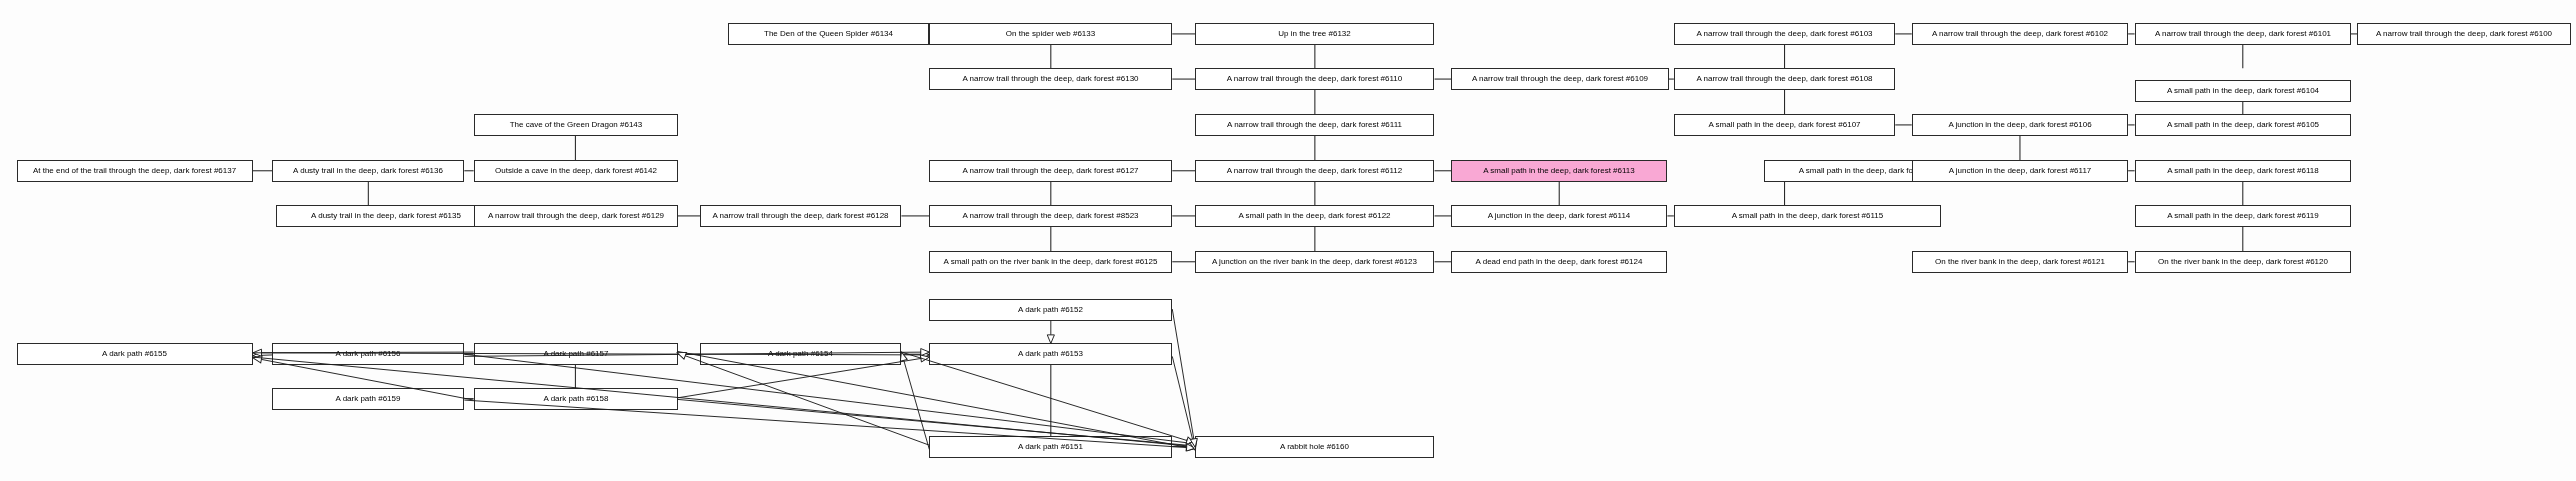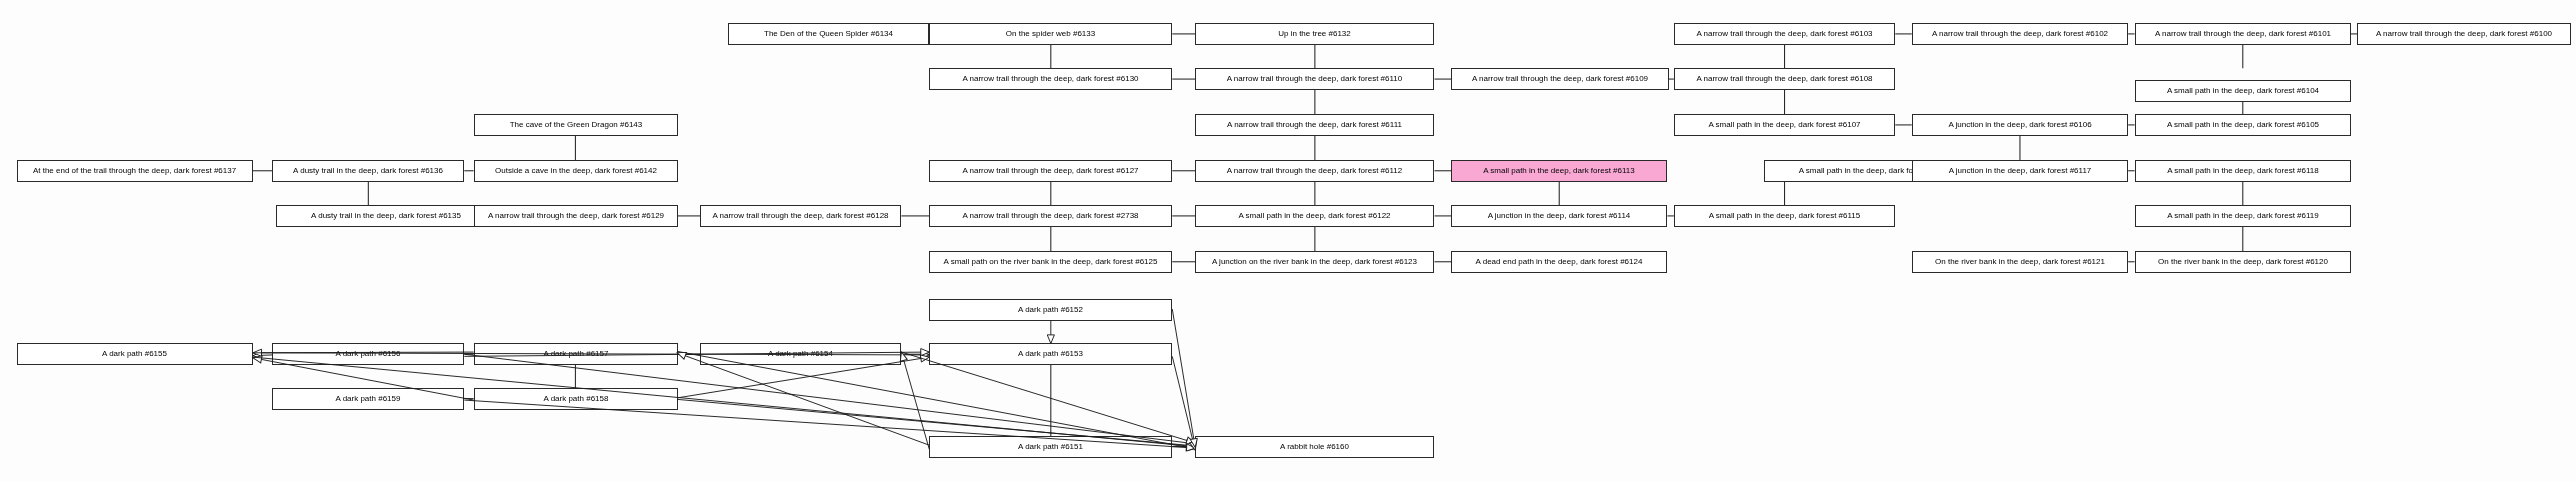--- a/index.html
+++ b/index.html
@@ -140,24 +140,24 @@
     <div class="node" style="left: 474px; top: 160px; width: 204px; height: 21.5px; background: rgb(255, 255, 255); border-color: rgb(42, 42, 42);">Outside a cave in the deep, dark forest #6142</div>
     <div class="node" style="left: 929px; top: 160px; width: 243px; height: 21.5px; background: rgb(255, 255, 255); border-color: rgb(42, 42, 42);">A narrow trail through the deep, dark forest #6127</div>
     <div class="node" style="left: 1195px; top: 160px; width: 239px; height: 21.5px; background: rgb(255, 255, 255); border-color: rgb(42, 42, 42);">A narrow trail through the deep, dark forest #6112</div>
     <div class="node" style="left: 1451px; top: 160px; width: 216px; height: 21.5px; background: #f9a8d4; border-color: rgb(42, 42, 42);">A small path in the deep, dark forest #6113</div>
     <div class="node" style="left: 1764px; top: 160px; width: 221px; height: 21.5px; background: rgb(255, 255, 255); border-color: rgb(42, 42, 42);">A small path in the deep, dark forest #6116</div>
     <div class="node" style="left: 1912px; top: 160px; width: 216px; height: 21.5px; background: rgb(255, 255, 255); border-color: rgb(42, 42, 42);">A junction in the deep, dark forest #6117</div>
     <div class="node" style="left: 2135px; top: 160px; width: 216px; height: 21.5px; background: rgb(255, 255, 255); border-color: rgb(42, 42, 42);">A small path in the deep, dark forest #6118</div>
     <div class="node" style="left: 276px; top: 205px; width: 220px; height: 21.5px; background: rgb(255, 255, 255); border-color: rgb(42, 42, 42);">A dusty trail in the deep, dark forest #6135</div>
     <div class="node" style="left: 474px; top: 205px; width: 204px; height: 21.5px; background: rgb(255, 255, 255); border-color: rgb(42, 42, 42);">A narrow trail through the deep, dark forest #6129</div>
     <div class="node" style="left: 700px; top: 205px; width: 201px; height: 21.5px; background: rgb(255, 255, 255); border-color: rgb(42, 42, 42);">A narrow trail through the deep, dark forest #6128</div>
-    <div class="node" style="left: 929px; top: 205px; width: 243px; height: 21.5px; background: rgb(255, 255, 255); border-color: rgb(42, 42, 42);">A narrow trail through the deep, dark forest #2738</div>
+    <div class="node" style="left: 929px; top: 205px; width: 243px; height: 21.5px; background: rgb(255, 255, 255); border-color: rgb(42, 42, 42);">A narrow trail through the deep, dark forest #8523</div>
     <div class="node" style="left: 1195px; top: 205px; width: 239px; height: 21.5px; background: rgb(255, 255, 255); border-color: rgb(42, 42, 42);">A small path in the deep, dark forest #6122</div>
     <div class="node" style="left: 1451px; top: 205px; width: 216px; height: 21.5px; background: rgb(255, 255, 255); border-color: rgb(42, 42, 42);">A junction in the deep, dark forest #6114</div>
-    <div class="node" style="left: 1674px; top: 205px; width: 221px; height: 21.5px; background: rgb(255, 255, 255); border-color: rgb(42, 42, 42);">A small path in the deep, dark forest #6115</div>
+    <div class="node" style="left: 1674px; top: 205px; width: 267px; height: 21.5px; background: rgb(255, 255, 255); border-color: rgb(42, 42, 42);">A small path in the deep, dark forest #6115</div>
     <div class="node" style="left: 2135px; top: 205px; width: 216px; height: 21.5px; background: rgb(255, 255, 255); border-color: rgb(42, 42, 42);">A small path in the deep, dark forest #6119</div>
     <div class="node" style="left: 929px; top: 251px; width: 243px; height: 21.5px; background: rgb(255, 255, 255); border-color: rgb(42, 42, 42);">A small path on the river bank in the deep, dark forest #6125</div>
     <div class="node" style="left: 1195px; top: 251px; width: 239px; height: 21.5px; background: rgb(255, 255, 255); border-color: rgb(42, 42, 42);">A junction on the river bank in the deep, dark forest #6123</div>
     <div class="node" style="left: 1451px; top: 251px; width: 216px; height: 21.5px; background: rgb(255, 255, 255); border-color: rgb(42, 42, 42);">A dead end path in the deep, dark forest #6124</div>
     <div class="node" style="left: 1912px; top: 251px; width: 216px; height: 21.5px; background: rgb(255, 255, 255); border-color: rgb(42, 42, 42);">On the river bank in the deep, dark forest #6121</div>
     <div class="node" style="left: 2135px; top: 251px; width: 216px; height: 21.5px; background: rgb(255, 255, 255); border-color: rgb(42, 42, 42);">On the river bank in the deep, dark forest #6120</div>
     <div class="node" style="left: 929px; top: 299px; width: 243px; height: 21.5px; background: rgb(255, 255, 255); border-color: rgb(42, 42, 42);">A dark path #6152</div>
     <div class="node" style="left: 16.5px; top: 343px; width: 236px; height: 21.5px; background: rgb(255, 255, 255); border-color: rgb(42, 42, 42);">A dark path #6155</div>
     <div class="node" style="left: 272px; top: 343px; width: 192px; height: 21.5px; background: rgb(255, 255, 255); border-color: rgb(42, 42, 42);">A dark path #6156</div>
     <div class="node" style="left: 474px; top: 343px; width: 204px; height: 21.5px; background: rgb(255, 255, 255); border-color: rgb(42, 42, 42);">A dark path #6157</div>

